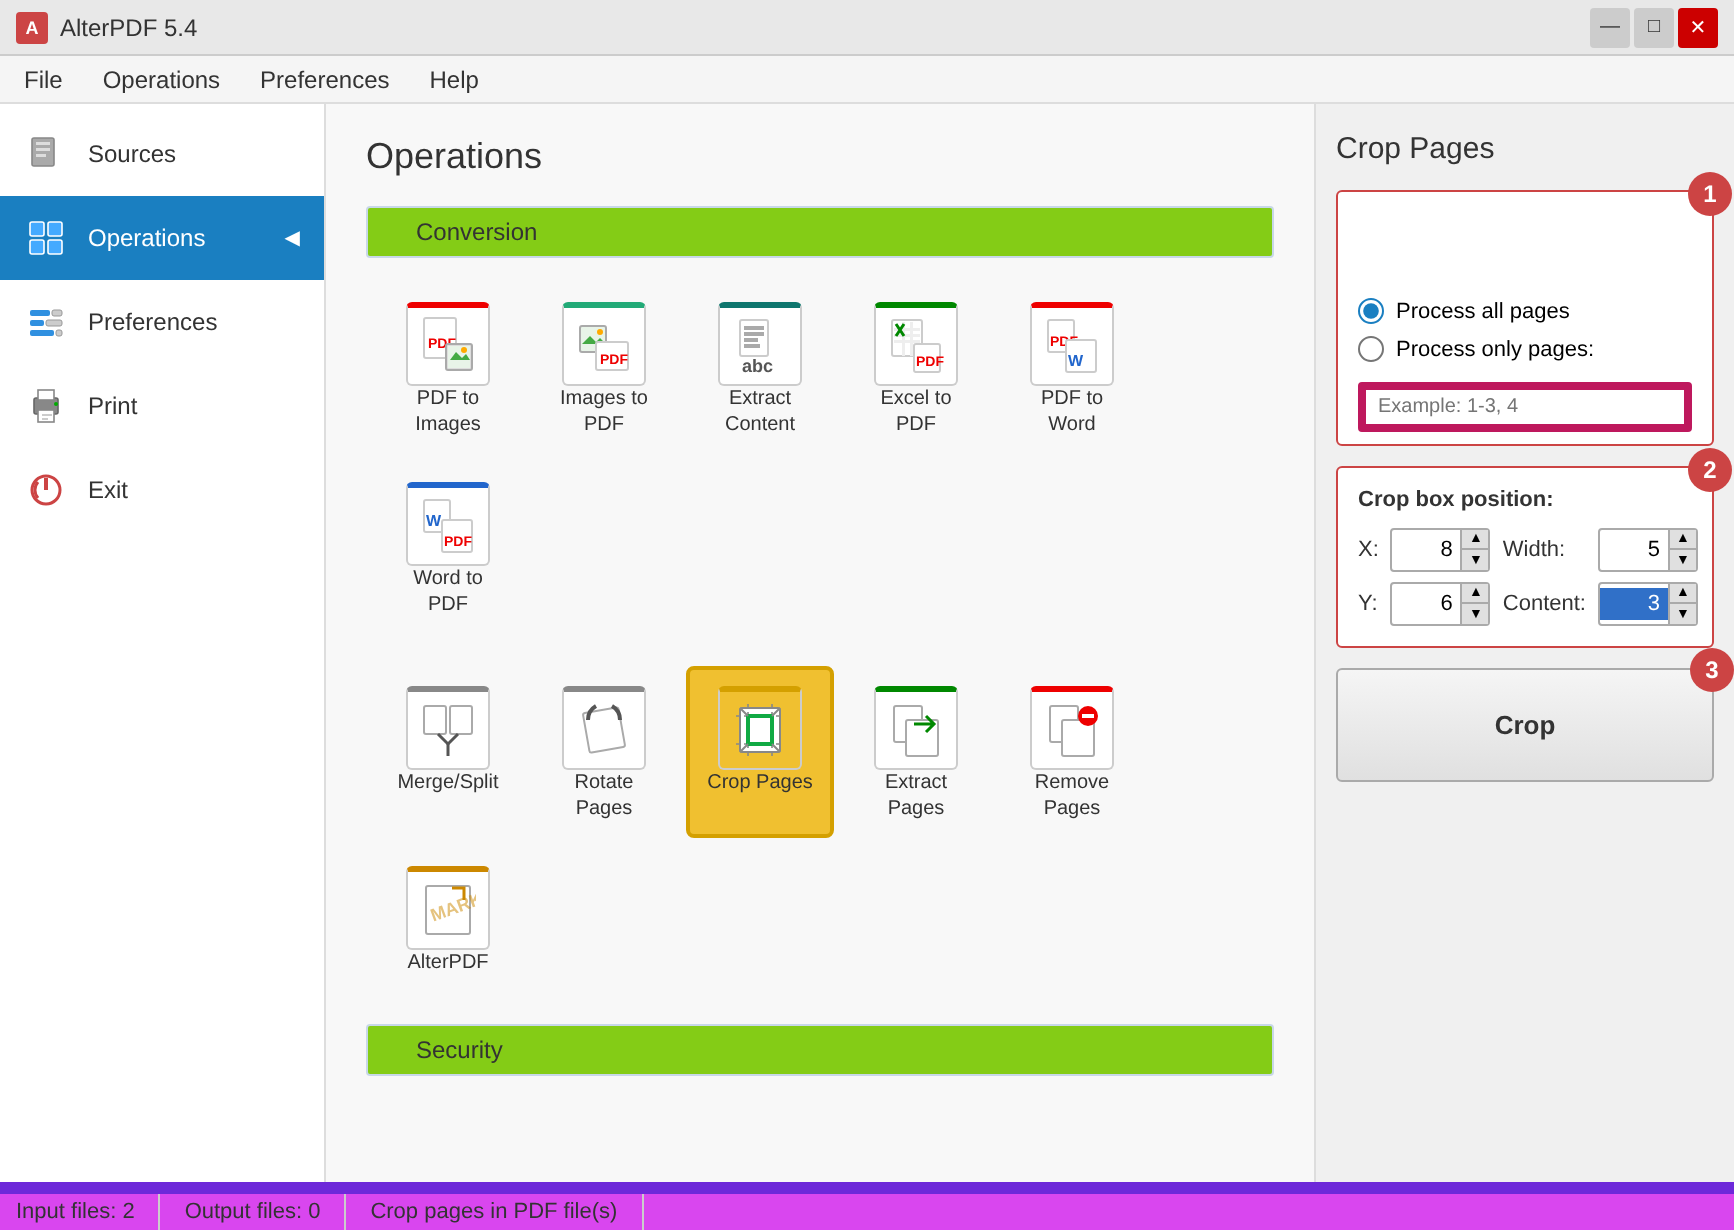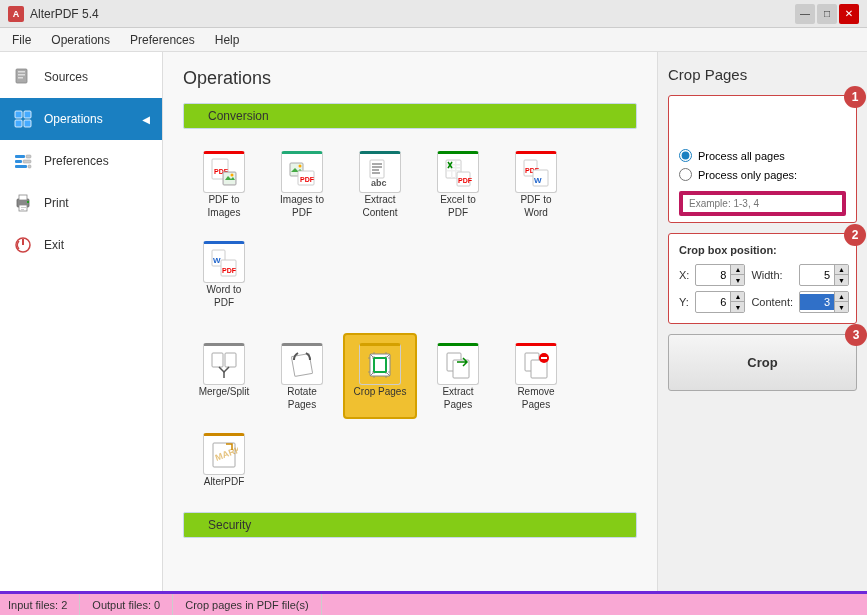--- a/index.html
+++ b/index.html
@@ -159,22 +159,22 @@
       border-radius: 3px;
       cursor: pointer;
       font-size: 13px;
       font-weight: 600;
       color: #333;
     }
 
     
     .status-bar {
       height: 24px;
-      background: #f9a8d4;
-      border-top: 3px solid #6d28d9;
+      background: #d946ef;
+      border-top: 6px solid #6d28d9;
       display: flex;
       align-items: center;
       padding: 0 8px;
       font-size: 11px;
       color: #333;
       gap: 0;
     }
     .status-item { padding: 0 12px; border-right: 1px solid #ccc; height: 100%; display: flex; align-items: center; }
     .status-item:first-child { padding-left: 0; }
 

